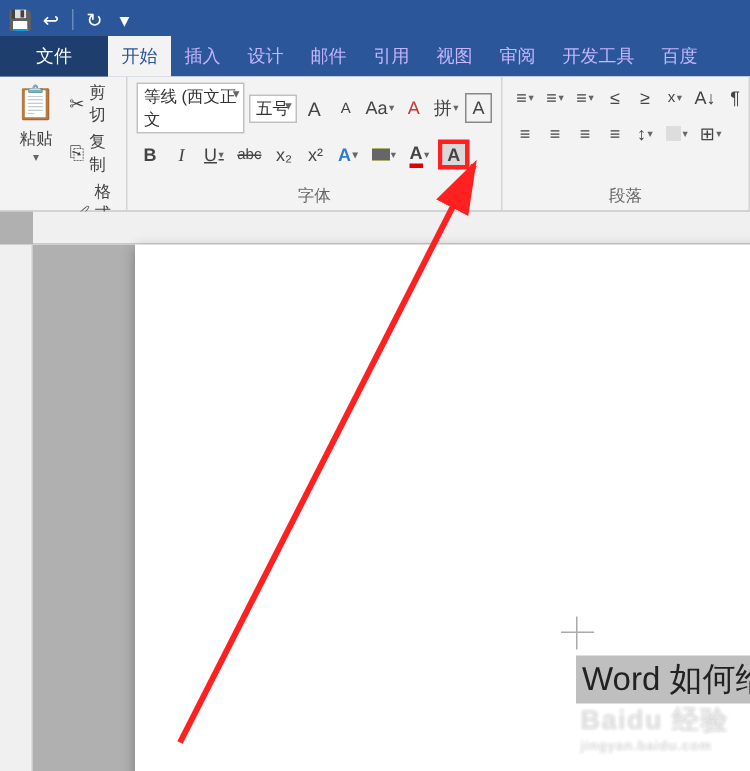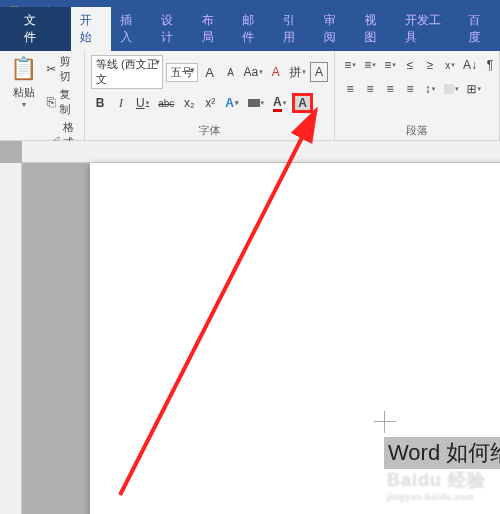--- a/index.html
+++ b/index.html
@@ -54,25 +54,24 @@
   <span class="sep"></span>
   <span class="ico">↻</span>
   <span class="ico">▾</span>
 </div>
 
 <div class="tabs">
   <div class="tab file">文件</div>
   <div class="tab active">开始</div>
   <div class="tab">插入</div>
   <div class="tab">设计</div>
-  <div class="tab">布局</div>
   <div class="tab">邮件</div>
   <div class="tab">引用</div>
+  <div class="tab">视图</div>
   <div class="tab">审阅</div>
-  <div class="tab">视图</div>
   <div class="tab">开发工具</div>
   <div class="tab">百度</div>
 </div>
 
 <div class="ribbon">
   <div class="group clipboard">
     <div class="clip-top">
       <div class="paste-big">
         <span class="icon">📋</span>
         <span class="lbl">粘贴</span>

